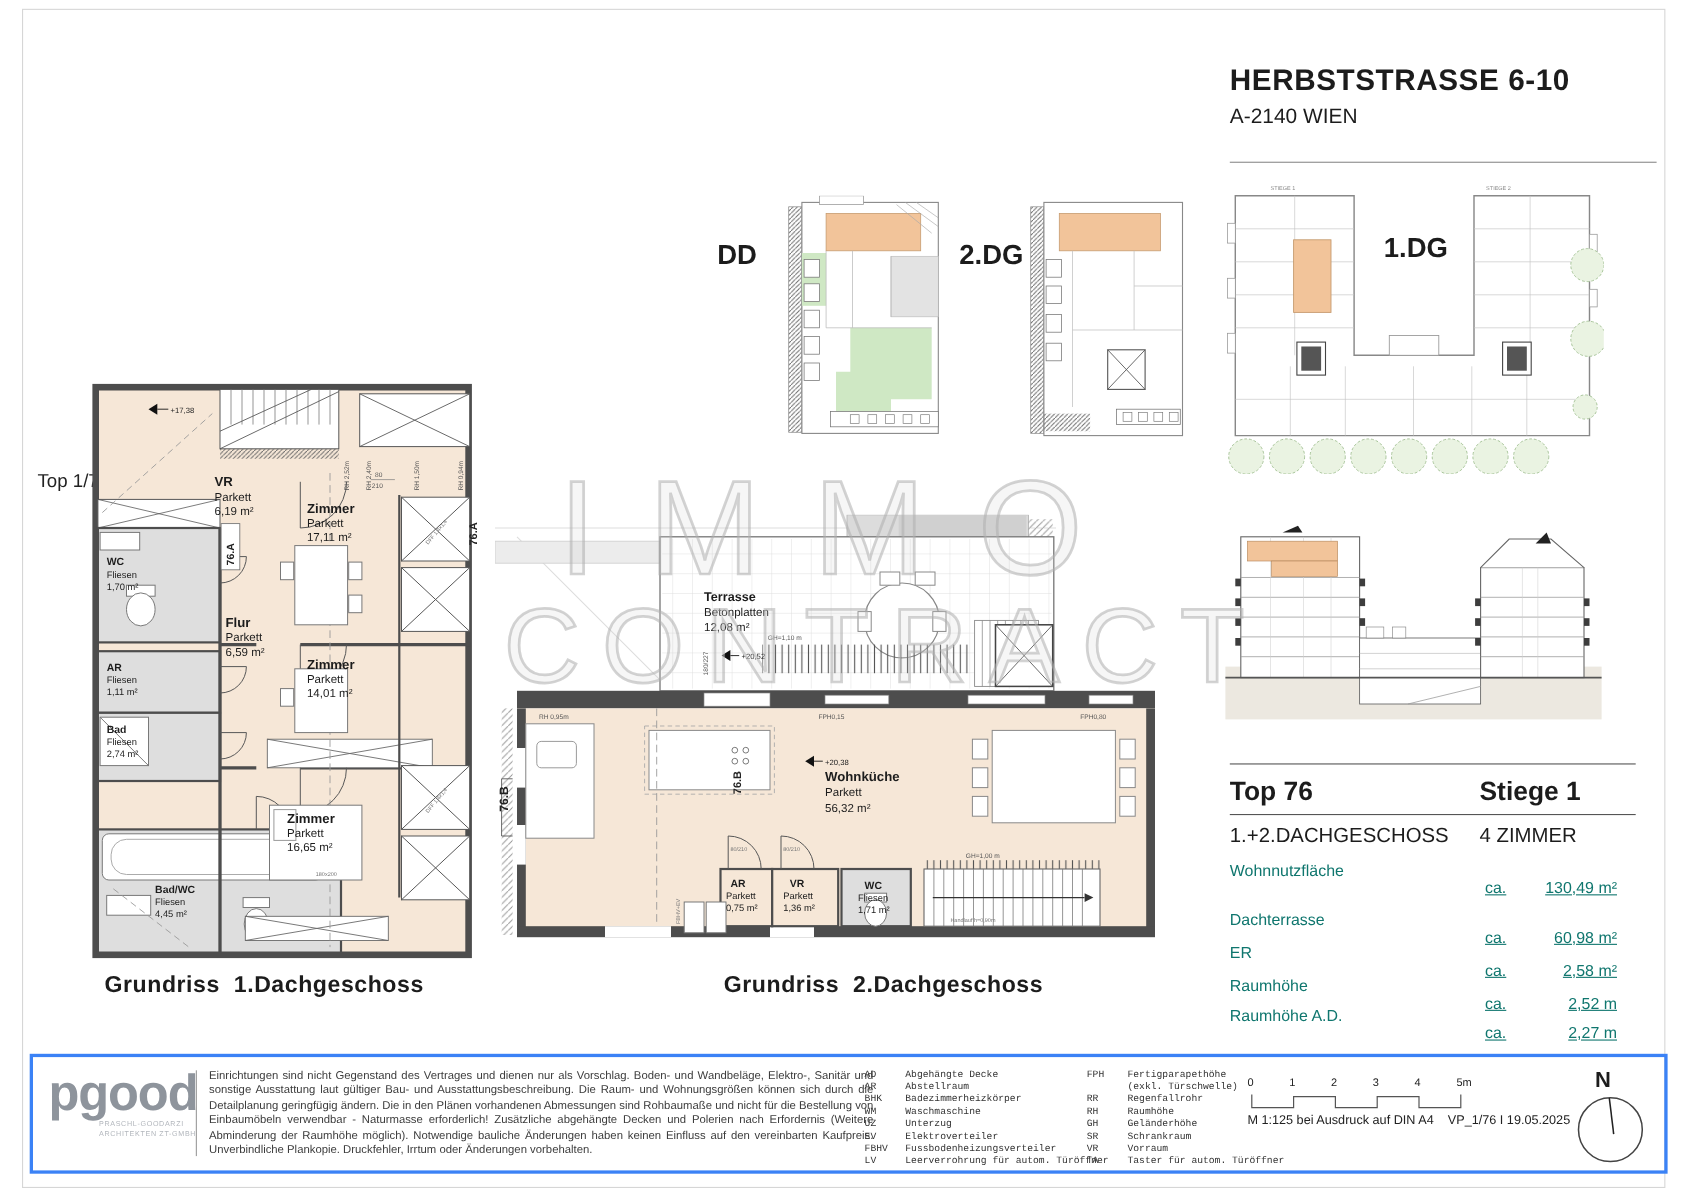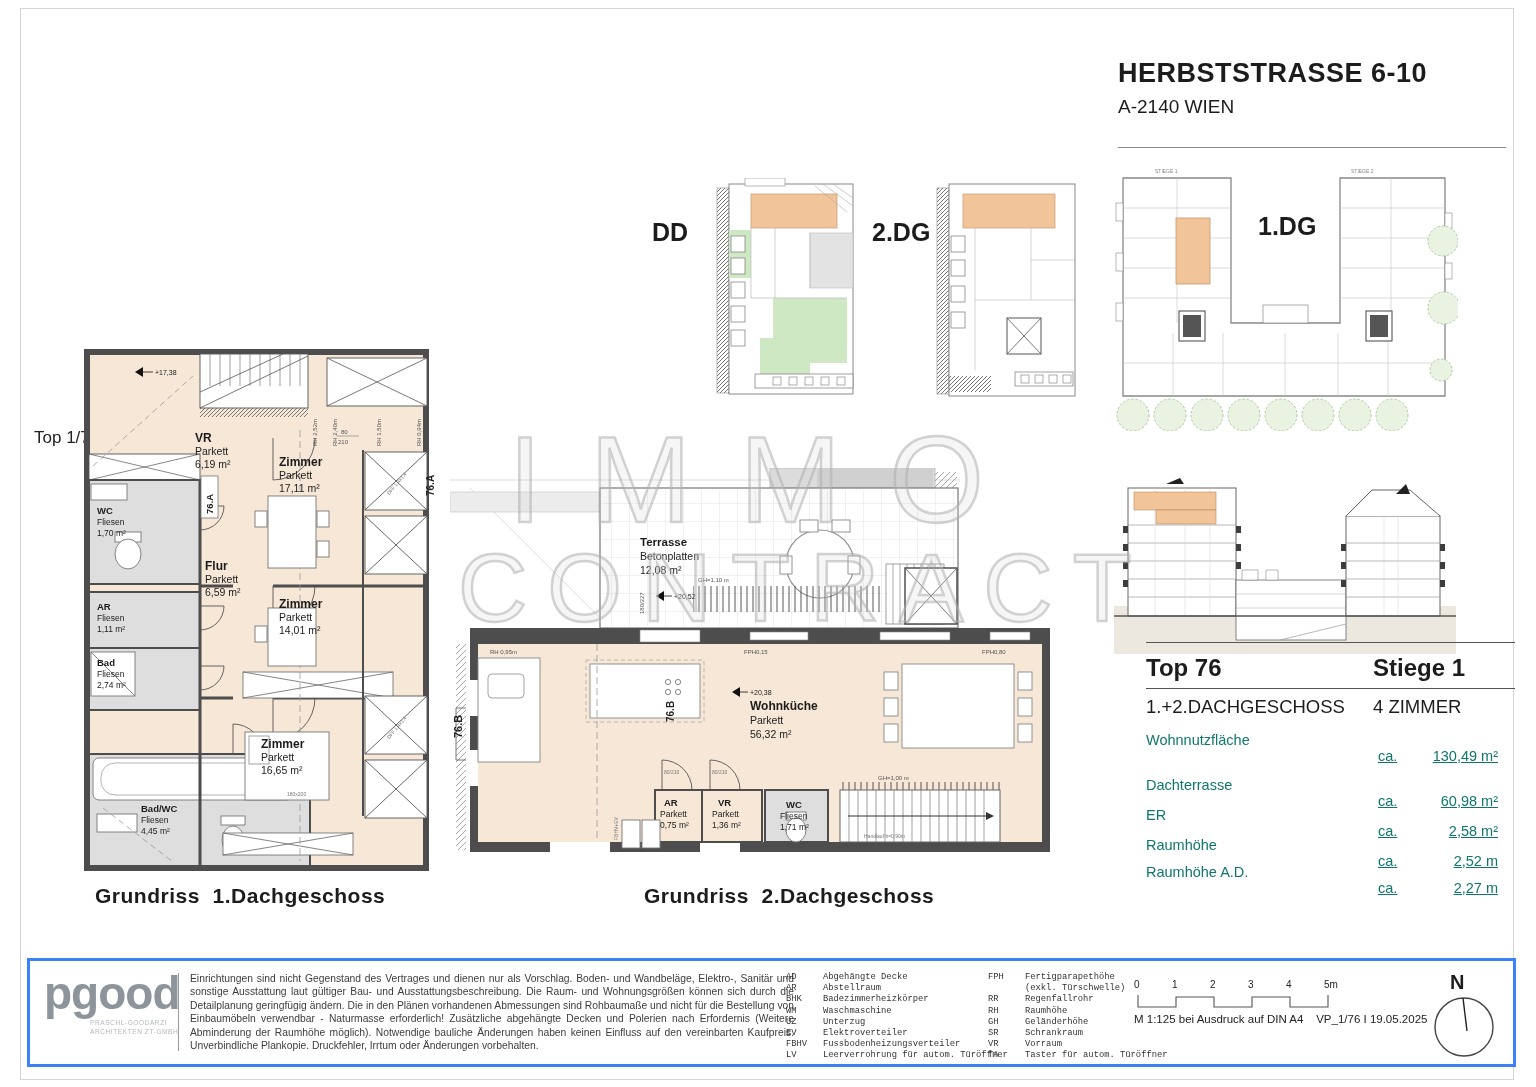--- a/index.html
+++ b/index.html
@@ -24,21 +24,21 @@
   .toparrow .lbl{font-size:17px;color:#222;}
   .tri{width:0;height:0;border-left:26px solid #111;border-top:14px solid transparent;border-bottom:14px solid transparent;}
 
   
   .wm{left:458px;top:424px;width:624px;text-align:center;pointer-events:none;z-index:30;
       color:rgba(210,210,210,0.20);-webkit-text-stroke:2.5px rgba(175,175,175,0.55);font-weight:normal;}
   .wm .l1{font-size:122px;line-height:112px;letter-spacing:48px;}
   .wm .l2{font-size:96px;line-height:104px;letter-spacing:20px;}
 
   
-  .info{left:1118px;top:640px;width:370px;margin-left:28px;}
+  .info{left:1118px;top:692px;width:370px;}
   .info .rule{position:absolute;left:0;width:369px;border-top:1.4px solid #555;}
   .info .big{font-size:24px;font-weight:bold;}
   .info .mid{font-size:18.5px;}
   .irow{position:absolute;left:0;width:352px;font-size:14.5px;color:#0f766e;}
   .irow .val{position:absolute;left:232px;width:120px;display:flex;text-decoration:underline;}
   .irow .val .pfx{width:28px;}
   .irow .val .num{flex:1;text-align:right;}
 
   
   .footer{left:27px;top:958px;width:1483px;height:103px;border:3px solid #3b82f6;}
@@ -566,21 +566,21 @@
       <line x1="398" y1="348" x2="536" y2="348" stroke="#333" stroke-width="1"></line>
       <polygon points="536,344 544,348 536,352" fill="#333"></polygon>
       <text class="tn" x="428" y="312">GH=1,00 m</text>
       <text class="tn2" x="414" y="370" fill="#555">Handlauf h=0,90m</text>
     </g>
 
     <path d="M6 240 V292 M6 240 H16 M6 292 H16" stroke="#555" stroke-width="0.8" fill="none"></path>
     <text transform="rotate(-90 12 270)" x="12" y="270" font-size="11" font-weight="bold" fill="#222">76.B</text>
     <text transform="rotate(-90 224 254)" x="224" y="254" font-size="10" font-weight="bold" fill="#222">76.B</text>
   </svg>
-  <div class="abs caption" style="left:644px;top:884px;text-align:right;">Grundriss  2.Dachgeschoss</div>
+  <div class="abs caption" style="left:658px;top:884px;text-align:right;">Grundriss  2.Dachgeschoss</div>
 
   <div class="abs footer">
     <div class="abs logo">pgood</div>
     <div class="abs logosub" style="top:58px;">PRASCHL-GOODARZI</div>
     <div class="abs logosub" style="top:67px;">ARCHITEKTEN ZT-GMBH</div>
     <div class="abs vline"></div>
     <div class="abs disc">Einrichtungen sind nicht Gegenstand des Vertrages und dienen nur als Vorschlag. Boden- und Wandbeläge, Elektro-, Sanitär und sonstige Ausstattung laut gültiger Bau- und Ausstattungsbeschreibung. Die Raum- und Wohnungsgrößen können sich durch die Detailplanung geringfügig ändern. Die in den Plänen vorhandenen Abmessungen sind Rohbaumaße und nicht für die Bestellung von Einbaumöbeln verwendbar - Naturmasse erforderlich! Zusätzliche abgehängte Decken und Polerien nach Erfordernis (Weitere Abminderung der Raumhöhe möglich). Notwendige bauliche Änderungen haben keinen Einfluss auf den vereinbarten Kaufpreis. Unverbindliche Plankopie. Druckfehler, Irrtum oder Änderungen vorbehalten.</div>
 
     <div class="abs legend" style="left:756px;">
       <table>

